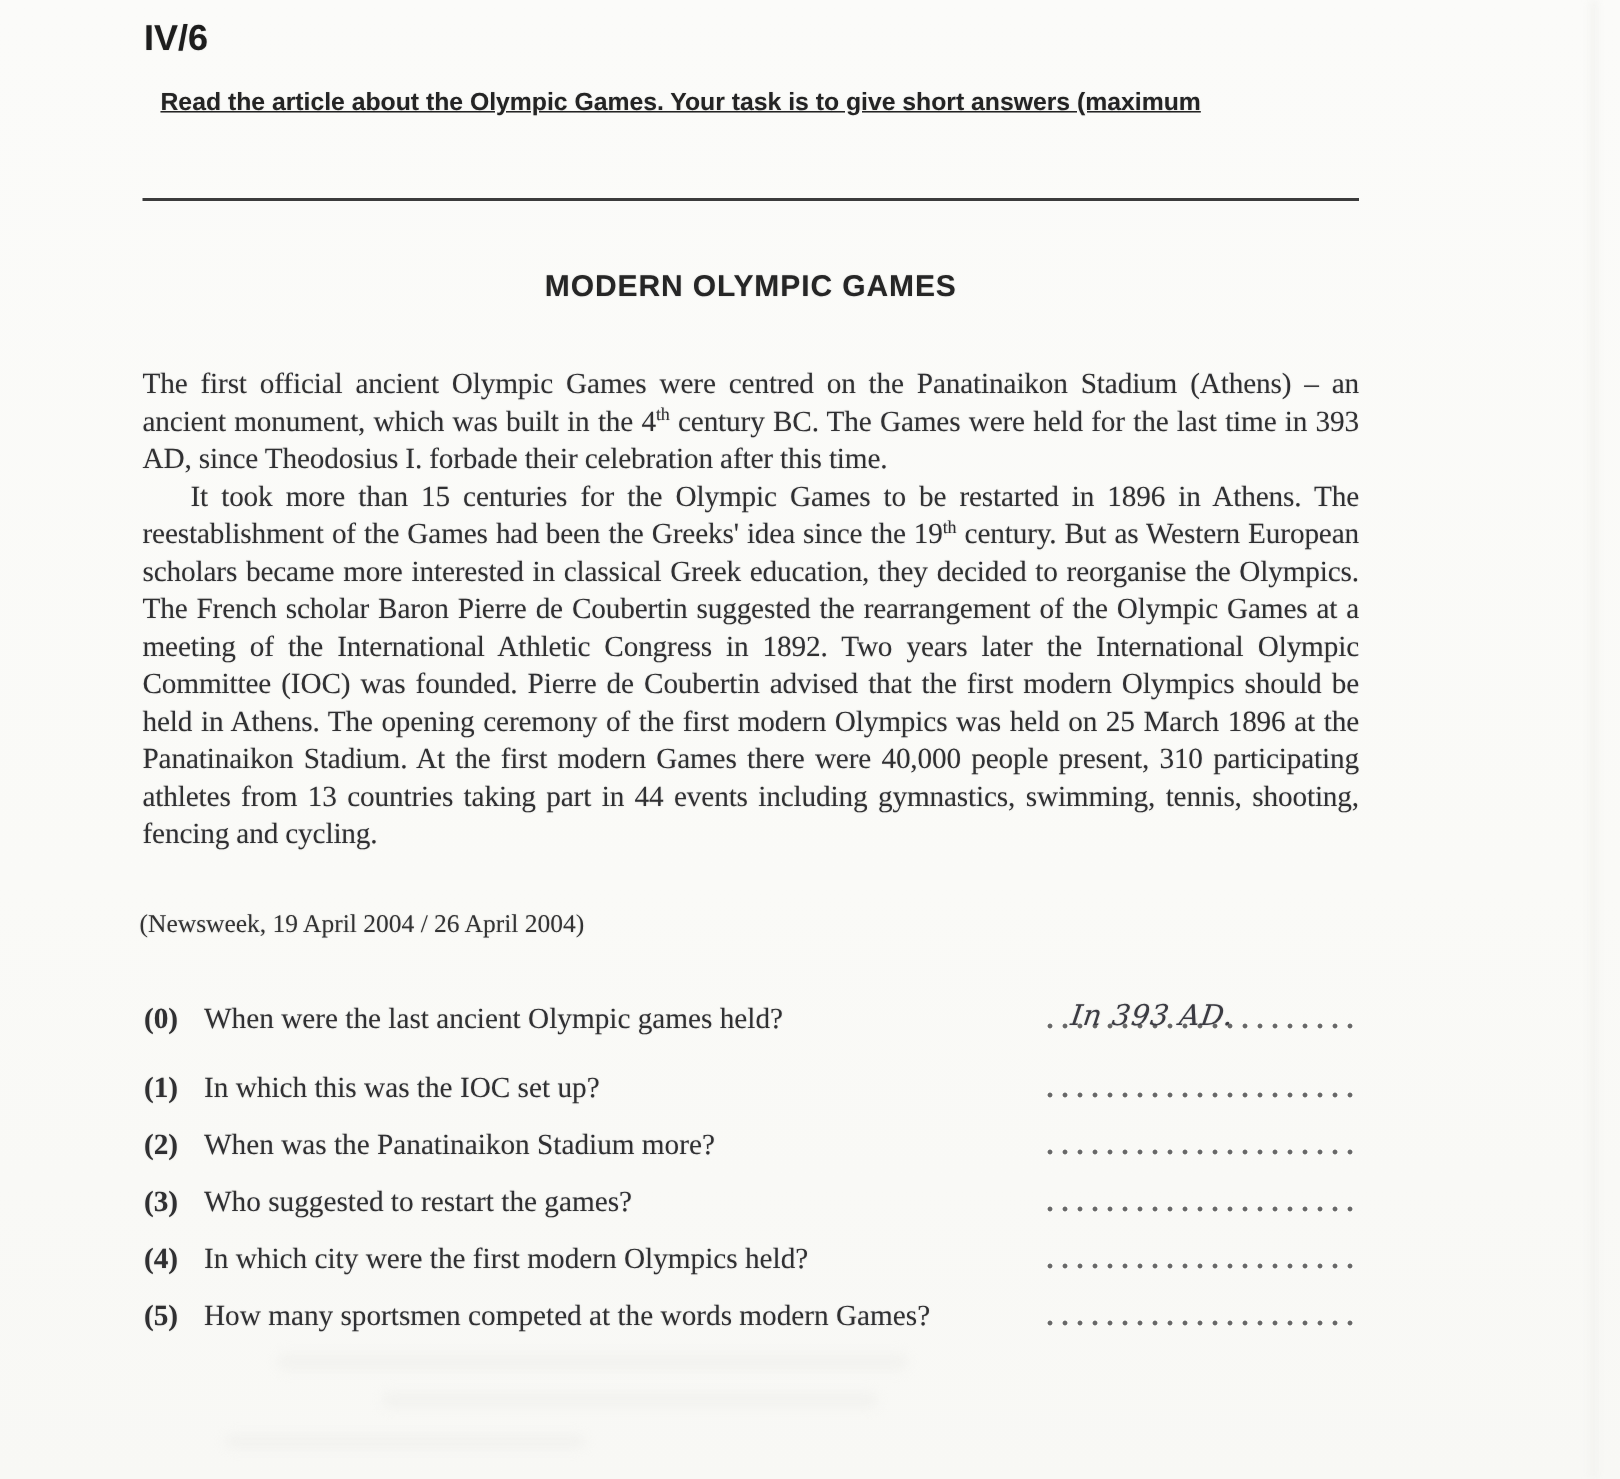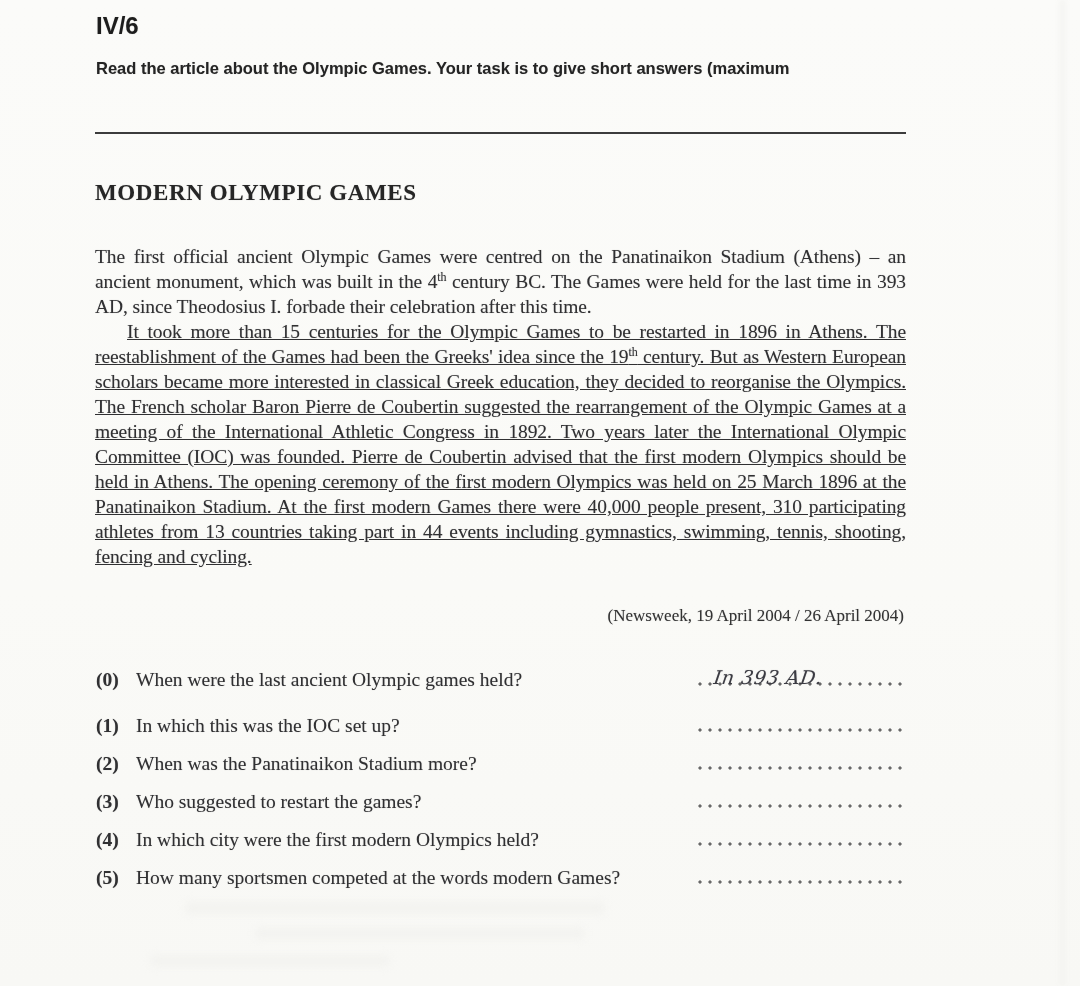--- a/index.html
+++ b/index.html
@@ -33,49 +33,51 @@
     left: 95px; top: 0;
     width: 811px; height: 986px;
   }
   .section-label {
     position: absolute; left: 1px; top: 12px;
     font-family: "Liberation Sans", sans-serif;
     font-weight: bold; font-size: 24px; color: #1d1d1d;
     text-shadow: 0 0 1px rgba(40,40,40,.25);
   }
   .instructions {
-    position: absolute; left: 1px; top: 57px; width: 811px;
+    position: absolute; left: 12px; top: 57px; width: 811px;
     font-family: "Liberation Sans", sans-serif;
     font-weight: bold; font-size: 16.5px; line-height: 23px;
     color: #242424;
     text-shadow: 0 0 1px rgba(40,40,40,.22);
+    text-decoration: underline;
   }
   .rule {
     position: absolute; left: 0; top: 132px; width: 811px; height: 2px;
     background: #3c3c3c;
   }
   .article-title {
     position: absolute; left: 0; top: 180px; width: 811px;
-    font-family: Liberation Serif, serif;
-    font-weight: bold; font-size: 23px; letter-spacing: .6px;
+    text-align: center;
+    font-family: Liberation Sans, sans-serif;
+    font-weight: bold; font-size: 20px; letter-spacing: .6px;
     color: #262626;
     text-shadow: 0 0 1px rgba(40,40,40,.3);
   }
   .article-body {
     position: absolute; left: 0; top: 228px; width: 811px;
     font-size: 19.5px; line-height: 25px; letter-spacing: -0.1px;
     text-align: justify; color: #303032;
     text-shadow: 0 0 1px rgba(50,50,55,.3);
     margin-top: 16px;
   }
-  .article-body p.indent { text-indent: 32px; text-decoration: underline; }
+  .article-body p.indent { text-indent: 32px; }
   .article-body sup { font-size: 12px; line-height: 0; vertical-align: 7px; }
   .attribution {
     position: absolute; right: 2px; top: 606px; width: 811px;
-    text-align: right; font-size: 17px; color: #333;
+    text-align: left; font-size: 17px; color: #333;
     text-shadow: 0 0 1px rgba(50,50,55,.3);
   }
   .questions {
     position: absolute; left: 1px; top: 668px; width: 811px;
   }
   .q-row {
     position: relative;
     display: flex;
     align-items: baseline;
     min-height: 24px;

